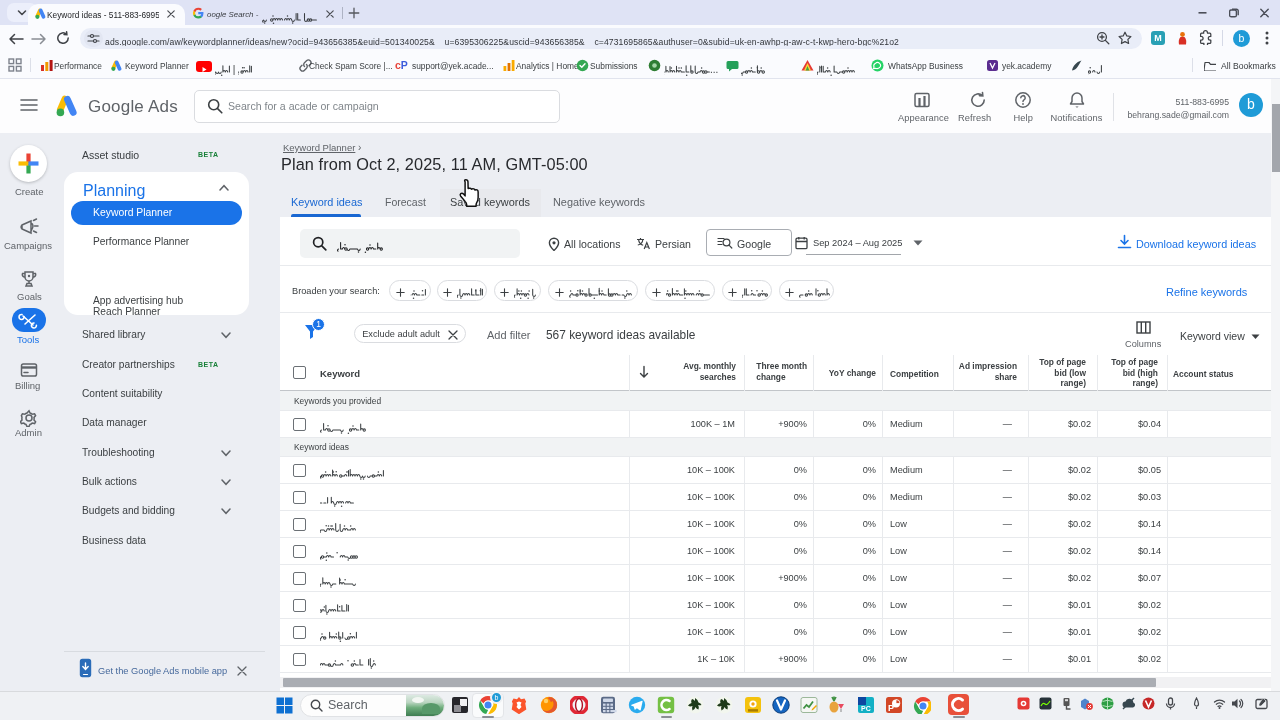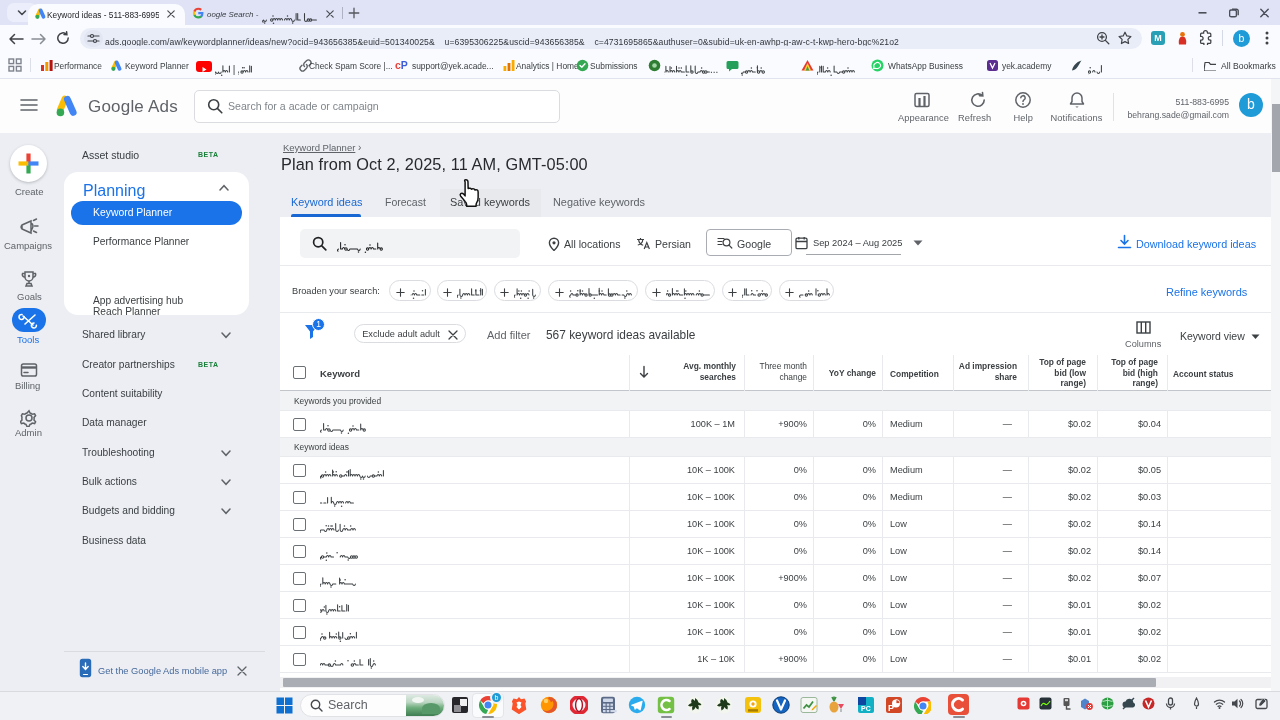--- a/index.html
+++ b/index.html
@@ -513,21 +513,21 @@
 <div class="ab" style="left:953px;top:355px;width:1px;height:36px;background:#e8eaed"></div>
 <div class="ab" style="left:1028px;top:355px;width:1px;height:36px;background:#e8eaed"></div>
 <div class="ab" style="left:1097px;top:355px;width:1px;height:36px;background:#e8eaed"></div>
 <div class="ab" style="left:1167px;top:355px;width:1px;height:36px;background:#e8eaed"></div>
 <div class="ab" style="left:293px;top:366px;width:13px;height:13px;background:#fff;border:1.5px solid #6b7075;border-radius:2px"></div>
 <div class="ab" style="left:320px;top:368px;font-size:9.5px;color:#3c4043;font-weight:700;white-space:nowrap;">Keyword</div>
 <svg class="ab" style="left:638px;top:365px;" width="11" height="13" viewBox="0 0 11 13">
     <path d="M6,1.5 v10 M2.5,8.5 l3.5,3.5 3.5,-3.5" stroke="#3c4043" stroke-width="1.4" fill="none" stroke-linecap="round"></path>
   </svg>
 <div class="ab" style="right:544px;top:361px;font-size:8.4px;line-height:10.5px;color:#3c4043;font-weight:700;text-align:right;white-space:nowrap">Avg. monthly<br>searches</div>
-<div class="ab" style="right:473px;top:361px;font-size:8.4px;line-height:10.5px;color:#3c4043;font-weight:400;text-align:right;white-space:nowrap">Three month<br>change</div>
+<div class="ab" style="right:473px;top:361px;font-size:8.4px;line-height:10.5px;color:#3c4043;font-weight:700;white-space:nowrap">Three month<br>change</div>
 <div class="ab" style="right:404px;top:368px;font-size:8.4px;line-height:10.5px;color:#3c4043;font-weight:700;text-align:right;white-space:nowrap">YoY change</div>
 <div class="ab" style="left:890px;top:369px;font-size:8.4px;color:#3c4043;font-weight:700;white-space:nowrap;">Competition</div>
 <div class="ab" style="right:263px;top:361px;font-size:8.4px;line-height:10.5px;color:#3c4043;font-weight:700;text-align:right;white-space:nowrap">Ad impression<br>share</div>
 <div class="ab" style="right:194px;top:357px;font-size:8.4px;line-height:10.5px;color:#3c4043;font-weight:700;text-align:right;white-space:nowrap">Top of page<br>bid (low<br>range)</div>
 <div class="ab" style="right:122px;top:357px;font-size:8.4px;line-height:10.5px;color:#3c4043;font-weight:700;text-align:right;white-space:nowrap">Top of page<br>bid (high<br>range)</div>
 <div class="ab" style="left:1173px;top:369px;font-size:8.4px;color:#3c4043;font-weight:700;white-space:nowrap;">Account status</div>
 <div class="ab" style="left:280px;top:391px;width:991px;height:20px;background:#f1f3f4;border-bottom:1px solid #e8eaed"></div>
 <div class="ab" style="left:294px;top:395.5px;font-size:8.4px;color:#3c4043;font-weight:400;white-space:nowrap;">Keywords you provided</div>
 <div class="ab" style="left:280px;top:411px;width:991px;height:27px;background:#fff;border-bottom:1px solid #e8eaed"></div>
 <div class="ab" style="left:629px;top:411px;width:1px;height:27px;background:#e8eaed"></div>

